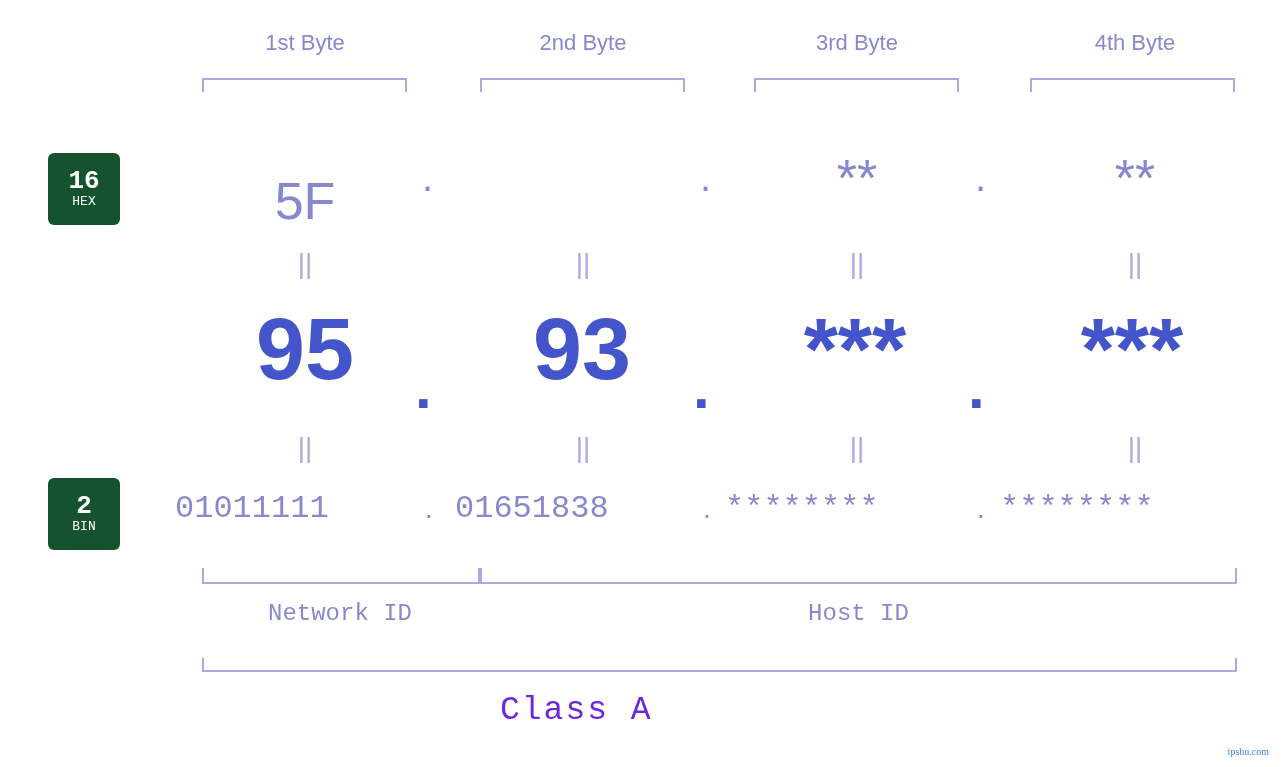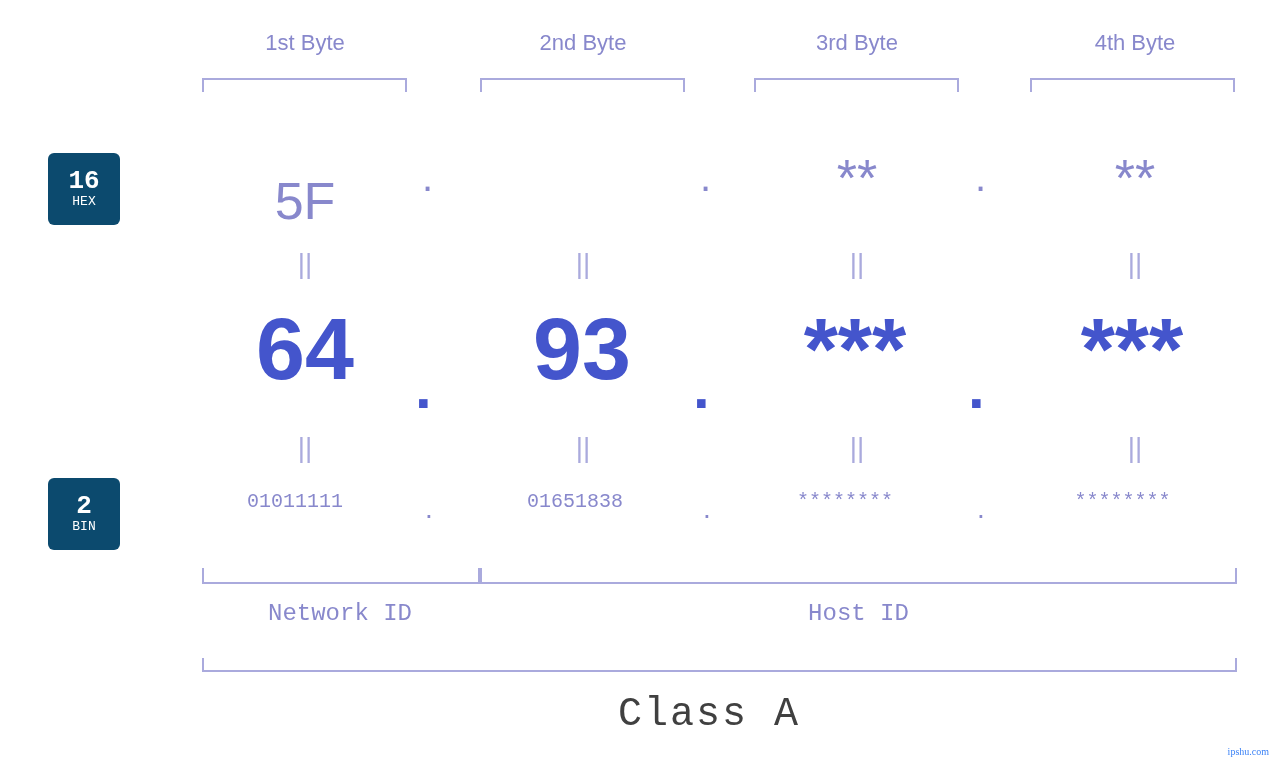--- a/index.html
+++ b/index.html
@@ -18,21 +18,21 @@
       height: 767px;
       position: relative;
       background: #fff;
     }
 
     
     .badge {
       position: absolute;
       width: 72px;
       height: 72px;
-      background: #0c4a6e;
+      background: #14532d;
       border-radius: 6px;
       display: flex;
       flex-direction: column;
       align-items: center;
       justify-content: center;
       color: #ffffff;
     }
 
     .badge .badge-num {
       font-size: 26px;
@@ -178,24 +178,23 @@
     
     #eq-dec-bin-1 { top: 432px; left: 200px; width: 210px; }
     #eq-dec-bin-2 { top: 432px; left: 478px; width: 210px; }
     #eq-dec-bin-3 { top: 432px; left: 752px; width: 210px; }
     #eq-dec-bin-4 { top: 432px; left: 1030px; width: 210px; }
 
     
     .bin-val {
       position: absolute;
       top: 490px;
-      font-size: 20px;
+      font-size: 32px;
       color: #8888cc;
       font-family: 'Courier New', Courier, monospace;
-      text-align: center;
     }
 
     #bin1 { left: 175px; width: 240px; }
     #bin2 { left: 455px; width: 240px; }
     #bin3 { left: 725px; width: 240px; }
     #bin4 { left: 1000px; width: 245px; }
 
     
     .dot-bin {
       position: absolute;
@@ -259,23 +258,23 @@
     #fb-bottom { top: 670px; left: 202px; width: 1035px; }
     #fblv { left: 202px; top: 658px; width: 2px; height: 14px; background: #aaaadd; position: absolute; }
     #fbrv { left: 1235px; top: 658px; width: 2px; height: 14px; background: #aaaadd; position: absolute; }
 
     
     .class-label {
       position: absolute;
       top: 692px;
       left: 500px;
       width: 300px;
-      text-align: right;
-      font-size: 40px;
-      color: #404040;
+      text-align: left;
+      font-size: 33px;
+      color: #6d28d9;
       font-family: 'Courier New', Courier, monospace;
       letter-spacing: 2px;
     }
 
     
     .watermark {
       position: absolute;
       bottom: 10px;
       right: 16px;
       font-size: 10px;
@@ -322,21 +321,21 @@
   <div class="dot-hex" id="dh2">.</div>
   <div class="hex-val" id="hex3">**</div>
   <div class="dot-hex" id="dh3">.</div>
   <div class="hex-val" id="hex4">**</div>
 
   <div class="eq-sign" id="eq-hex-dec-1">||</div>
   <div class="eq-sign" id="eq-hex-dec-2">||</div>
   <div class="eq-sign" id="eq-hex-dec-3">||</div>
   <div class="eq-sign" id="eq-hex-dec-4">||</div>
 
-  <div class="dec-val" id="dec1">64</div>
+  <div class="dec-val" id="dec1">95</div>
   <div class="dot-dec" id="dd1">.</div>
   <div class="dec-val" id="dec2">93</div>
   <div class="dot-dec" id="dd2">.</div>
   <div class="dec-val" id="dec3">***</div>
   <div class="dot-dec" id="dd3">.</div>
   <div class="dec-val" id="dec4">***</div>
 
   <div class="eq-sign" id="eq-dec-bin-1">||</div>
   <div class="eq-sign" id="eq-dec-bin-2">||</div>
   <div class="eq-sign" id="eq-dec-bin-3">||</div>

